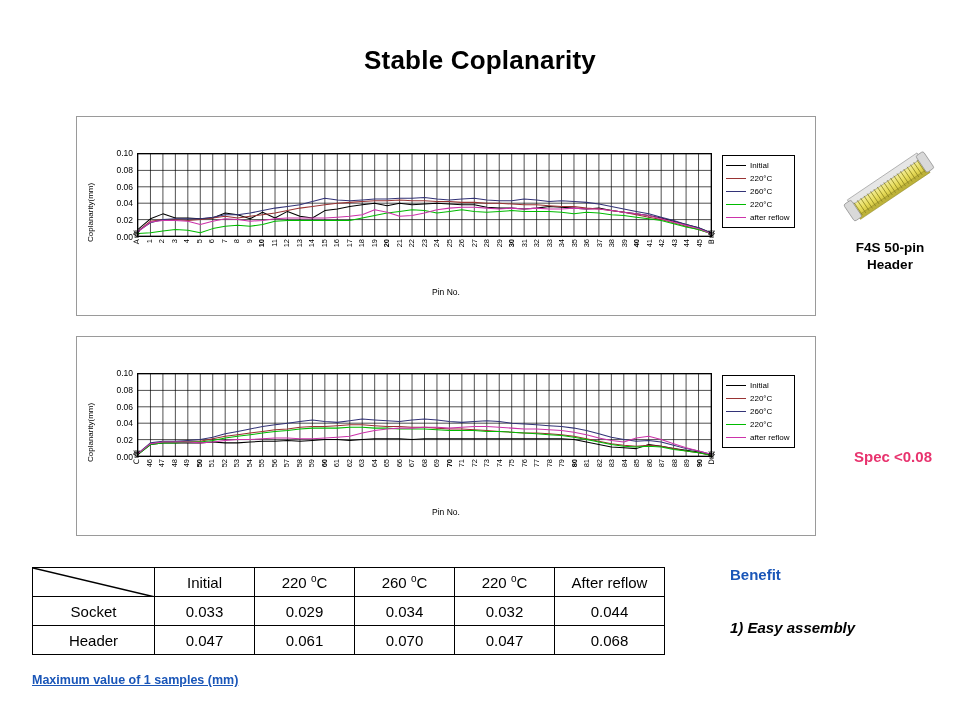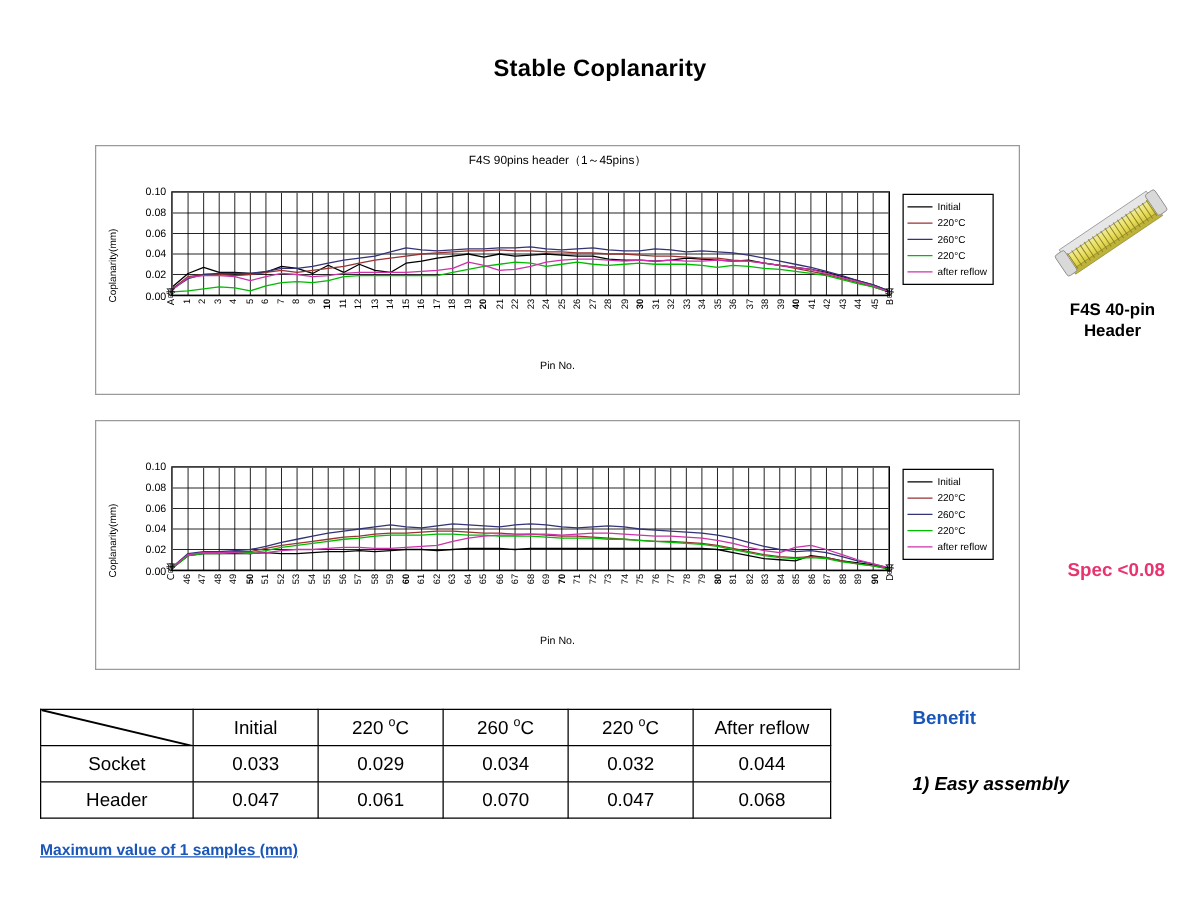--- a/index.html
+++ b/index.html
@@ -6,21 +6,21 @@
   body{
     width:960px;height:720px;background:#ffffff;overflow:hidden;
     font-family:"Liberation Sans","DejaVu Sans",sans-serif;
     position:relative;
   }
   .slide{position:absolute;inset:0;}
 
   
   .slide-title{
     position:absolute;left:0;top:45px;width:960px;text-align:center;
-    font-size:19px;font-weight:bold;color:#000;letter-spacing:.2px;
+    font-size:26px;font-weight:bold;color:#000;letter-spacing:.2px;
   }
 
   
   .chart-box{
     position:absolute;border:1px solid #9a9a9a;background:#fff;box-sizing:border-box;
   }
   #chart1{left:76px;top:116px;width:740px;height:200px;}
   #chart2{left:76px;top:336px;width:740px;height:200px;}
 
   .chart-title{
@@ -112,21 +112,20 @@
   }
 </style>
 </head>
 <body>
 
 <div class="slide">
 
   <div class="slide-title">Stable Coplanarity</div>
 
   <div class="chart-box" id="chart1">
-    <div class="chart-title">F4S 90pins header（1～45pins）</div>
     <div class="ylabel">Coplanarity(mm)</div>
     <div class="yticks" id="yt1" style="top: 36px; height: 84px;">
         <div class="ytick" style="top: 84px;">0.00</div>
         <div class="ytick" style="top: 67.2px;">0.02</div>
         <div class="ytick" style="top: 50.4px;">0.04</div>
         <div class="ytick" style="top: 33.6px;">0.06</div>
         <div class="ytick" style="top: 16.8px;">0.08</div>
         <div class="ytick" style="top: 0px;">0.10</div>
       </div>
     <div class="plot" id="plot1" style="left: 60px; top: 36px; width: 575px; height: 84px;">
@@ -449,21 +448,21 @@
             <line x1="92" y1="32" x2="92" y2="47"></line>
         </g>
 
         <rect x="6" y="28" width="9" height="20" rx="2" fill="#d9d9d9" stroke="#8a8a8a" stroke-width="0.7"></rect>
         <rect x="93" y="28" width="9" height="20" rx="2" fill="#d9d9d9" stroke="#8a8a8a" stroke-width="0.7"></rect>
       </g>
     </svg>
   </div>
 
   <div class="conn-caption">
-    <span>F4S 40-pin</span><br>
+    <span>F4S 50-pin</span><br>
     <span>Header</span>
   </div>
 
   <div class="spec">Spec &lt;0.08</div>
 
   <div class="benefit-title">Benefit</div>
   <div class="benefit-item">1) Easy assembly</div>
 
   <table class="tbl">
     <thead>

